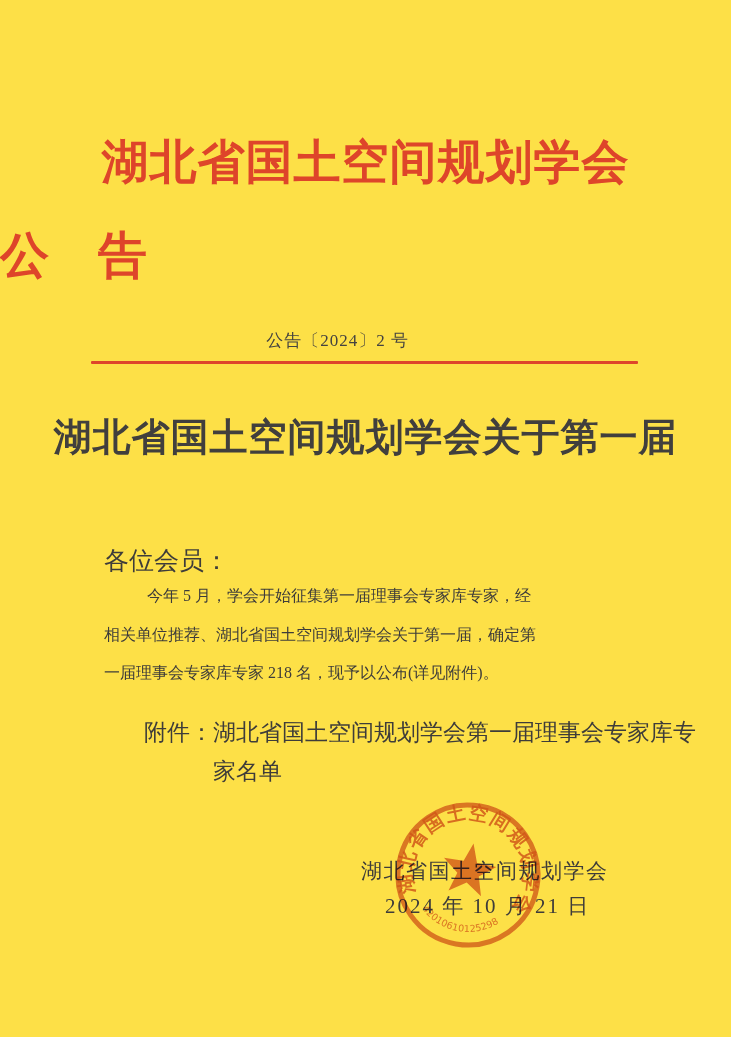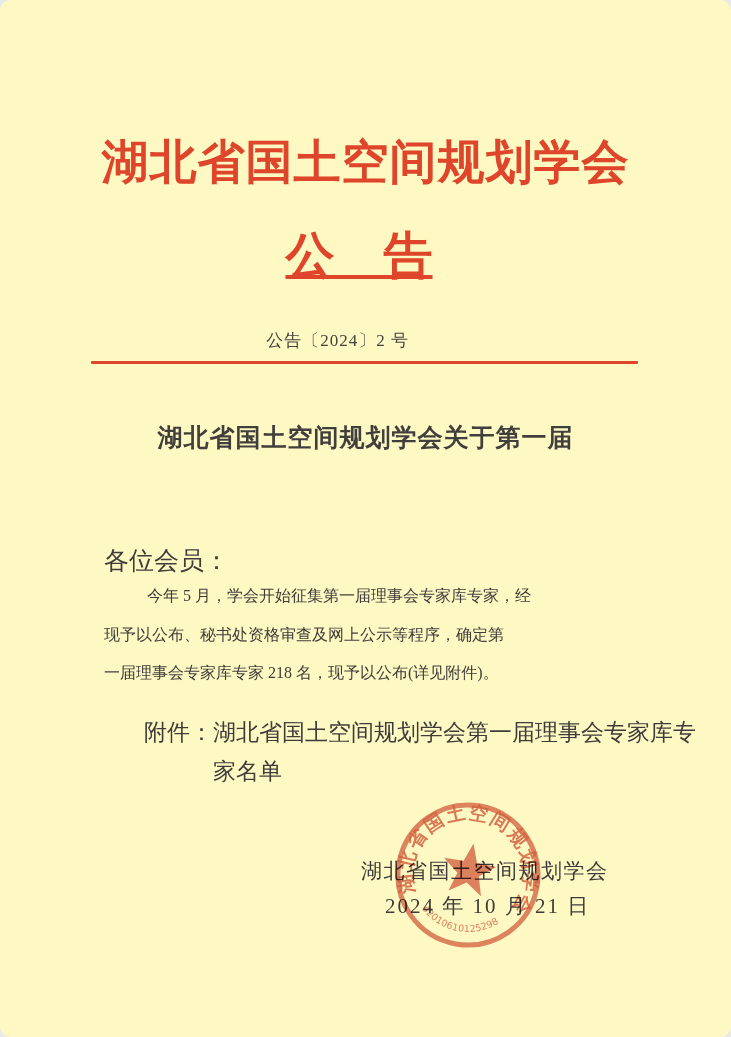--- a/index.html
+++ b/index.html
@@ -1,60 +1,58 @@
 <!DOCTYPE html>
 <html lang="zh"><head>
 <meta charset="utf-8">
 <style>
   html,body{margin:0;padding:0;background:#e9e9e9;}
   .page{
     position:relative;
     width:731px;height:1037px;
     margin:0 auto;
-    background:#fef9c3;
+    background:#fde047;
     overflow:hidden;
     font-family:"Liberation Serif","DejaVu Serif",serif;
     color:#3e3c3a;
-    border-radius:11px;
   }
   .org-title{
     position:absolute;top:122px;left:0;right:0;
     text-align:center;
     font-size:47px;font-weight:bold;
     letter-spacing:1px;
     line-height:80px;
     white-space:nowrap;
   }
   .announcement-word{
     position:absolute;top:224px;left:0;right:13px;
-    text-align:center;
+    text-align:left;
     font-size:49px;font-weight:bold;
     line-height:64px;
     white-space:nowrap;
-    text-decoration:underline;
   }
   .doc-number{
     position:absolute;top:328px;left:0;right:0;
     text-align:center;
     font-size:17px;
     line-height:26px;
     letter-spacing:1px;
     color:#454340;
     transform:translateX(-28px);
     white-space:nowrap;
   }
   .red-rule{
     position:absolute;top:361px;left:91px;
     width:547px;height:3px;
     border-radius:1px;
   }
   .doc-title{
     position:absolute;top:414px;left:0;right:0;
     text-align:center;
-    font-size:25px;font-weight:bold;
+    font-size:38px;font-weight:bold;
     line-height:47px;
     letter-spacing:1px;
     color:#413f3d;
     white-space:nowrap;
   }
   .salutation{
     position:absolute;top:545px;left:104px;
     font-size:25px;line-height:32px;
     white-space:nowrap;
   }
@@ -105,21 +103,21 @@
   <div class="red-rule" style="background:#de452a"></div>
 
   <div class="doc-title">
     <div>湖北省国土空间规划学会关于第一届</div>
   </div>
 
   <div class="salutation">各位会员：</div>
 
   <div class="body-block">
     <div class="body-line indent">今年 5 月，学会开始征集第一届理事会专家库专家，经</div>
-    <div class="body-line">现予以公布、秘书处资格审查及网上公示等程序，确定第</div>
+    <div class="body-line">相关单位推荐、湖北省国土空间规划学会关于第一届，确定第</div>
     <div class="body-line">一届理事会专家库专家 218 名，现予以公布(详见附件)。</div>
   </div>
 
   <div class="attachment">
     <div class="label">附件：</div>
     <div>
       <div class="att-line">湖北省国土空间规划学会第一届理事会专家库专</div>
       <div class="att-line">家名单</div>
     </div>
   </div>

